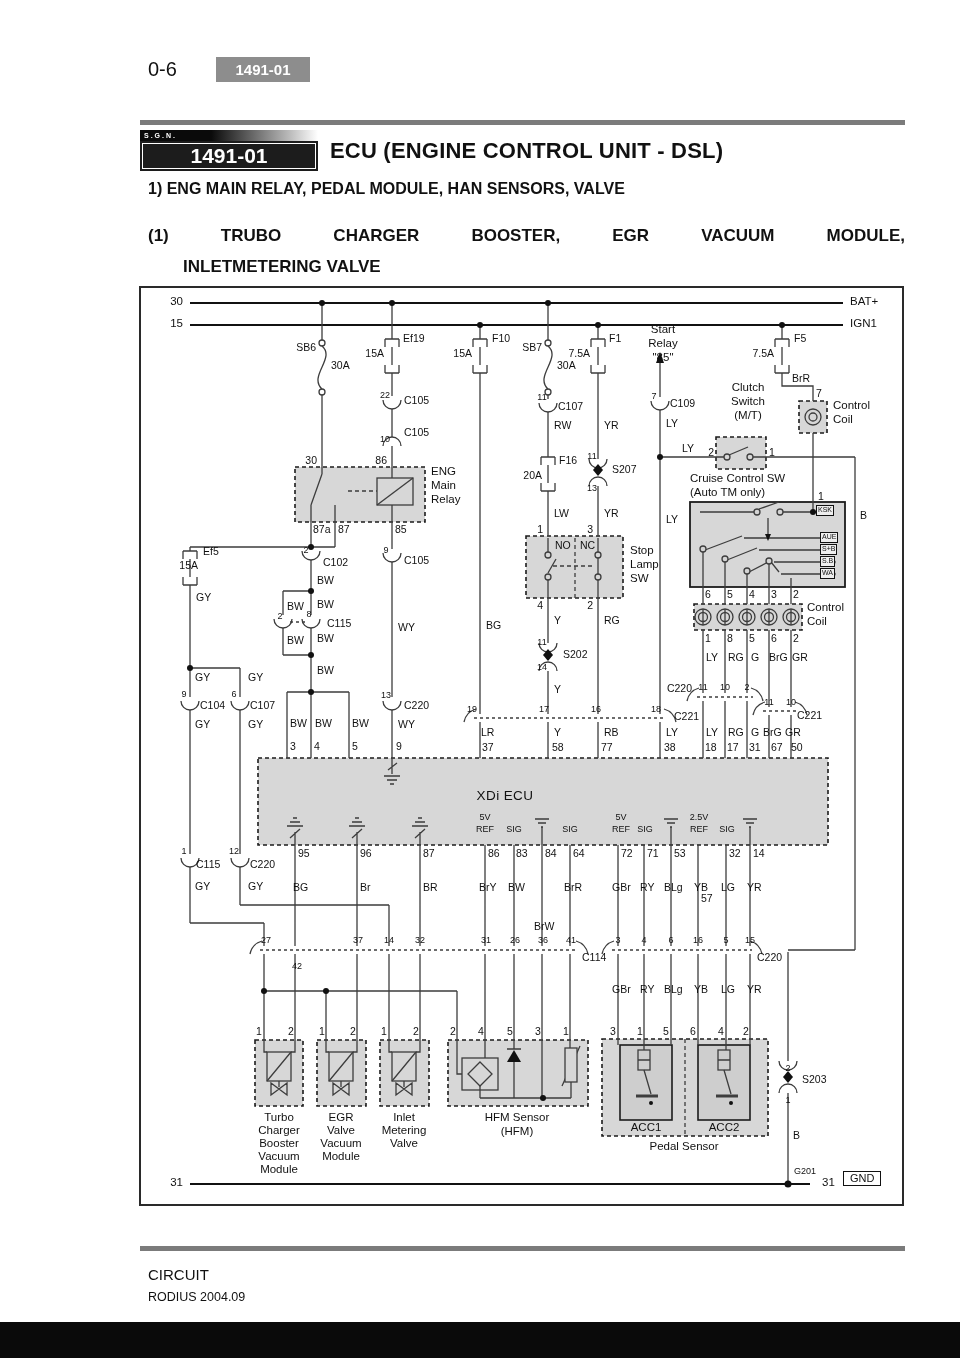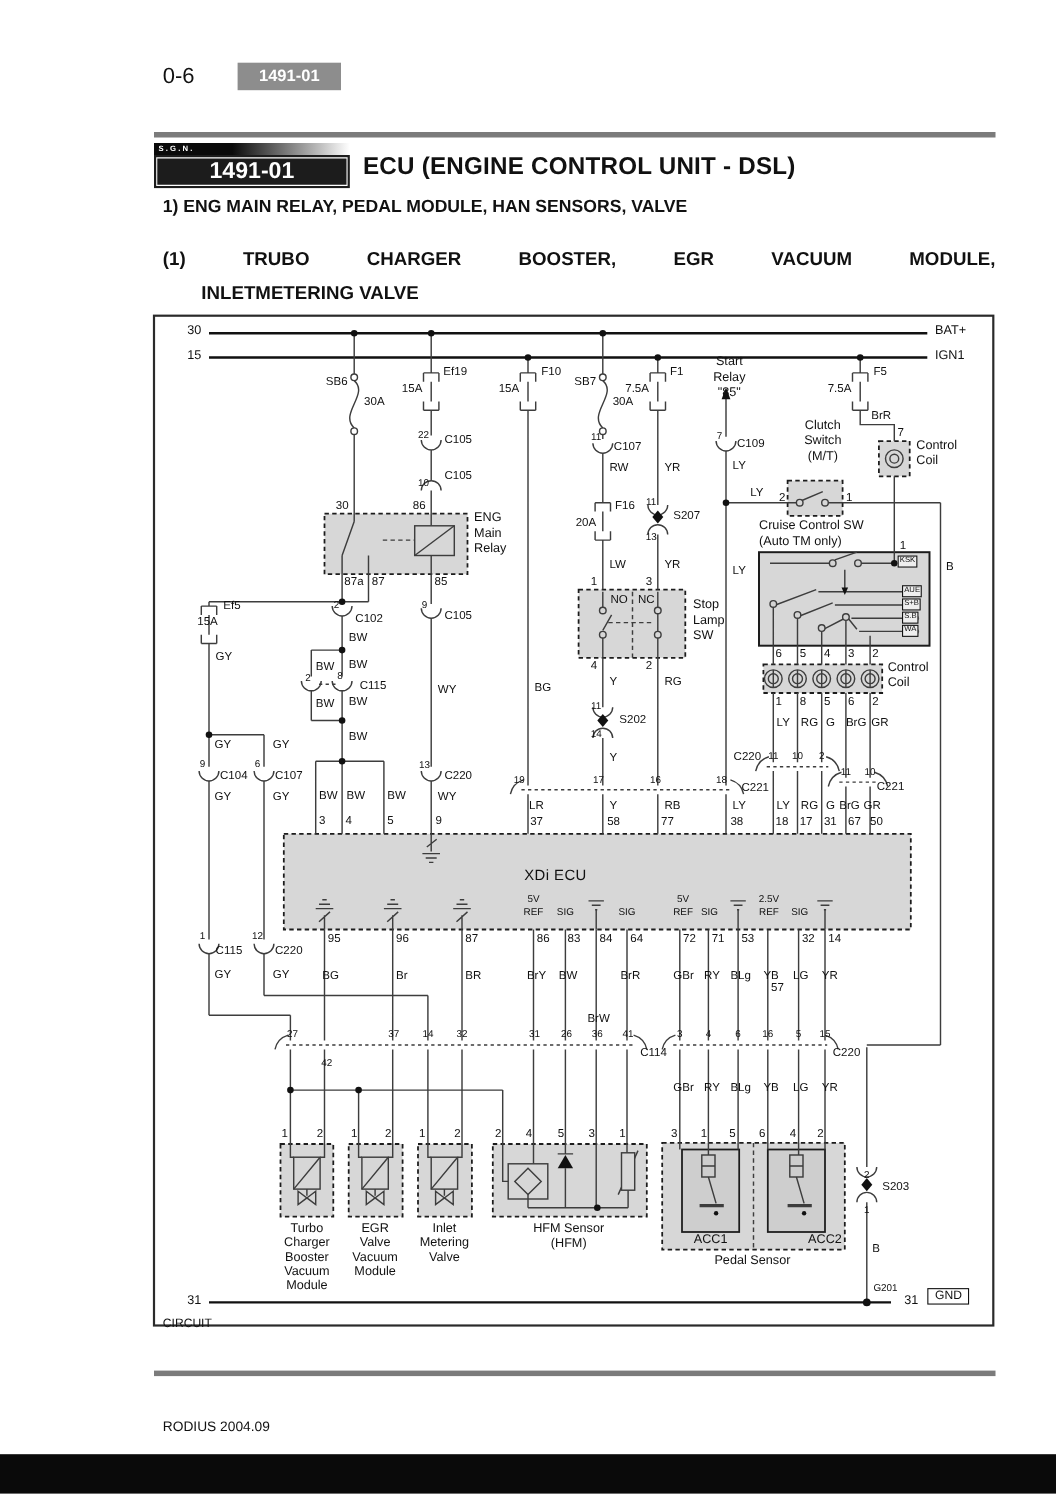--- a/index.html
+++ b/index.html
@@ -24,21 +24,21 @@
   
   .dl{position:absolute;font-size:10.5px;line-height:1;white-space:pre;color:#111;}
   .dl.c{transform:translateX(-50%);}
   .dl.r{transform:translateX(-100%);}
   .dl.s{font-size:9px;}
   .dl.m{font-size:11.5px;}
   .dl.big{font-size:13.5px;letter-spacing:.4px;}
   .dl.tag{font-size:7px;border:1px solid #111;background:#eee;padding:0 1px;line-height:1.25;}
   .dl.box{border:1.6px solid #111;padding:1px 6px;font-size:11px;background:#fff;}
   
-  #f-circuit{left:148px;top:1197px;font-size:11px;}
+  #f-circuit{left:148px;top:1266px;font-size:15px;}
   #f-model{left:148px;top:1290px;font-size:12.5px;}
   #black-bar{left:0;top:1322px;width:960px;height:36px;background:#0a0a0a;}
   #watermark{right:15px;top:1298px;font-size:28px;color:#a0a0a0;letter-spacing:.5px;}
   svg{position:absolute;left:0;top:0;}
 </style>
 </head>
 <body>
 
 <div id="page">
 
@@ -514,21 +514,21 @@
       <div class="dl c m" style="left: 341px; top: 1112px;">EGR</div>
       <div class="dl c m" style="left: 341px; top: 1125px;">Valve</div>
       <div class="dl c m" style="left: 341px; top: 1138px;">Vacuum</div>
       <div class="dl c m" style="left: 341px; top: 1151px;">Module</div>
       <div class="dl c m" style="left: 404px; top: 1112px;">Inlet</div>
       <div class="dl c m" style="left: 404px; top: 1125px;">Metering</div>
       <div class="dl c m" style="left: 404px; top: 1138px;">Valve</div>
       <div class="dl c m" style="left: 517px; top: 1112px;">HFM Sensor</div>
       <div class="dl c m" style="left: 517px; top: 1126px;">(HFM)</div>
       <div class="dl c m" style="left: 646px; top: 1122px;">ACC1</div>
-      <div class="dl c m" style="left: 724px; top: 1122px; margin-left: 26px;">ACC2</div>
+      <div class="dl c m" style="left: 724px; top: 1122px;">ACC2</div>
       <div class="dl c m" style="left: 684px; top: 1141px;">Pedal Sensor</div>
       <div class="dl c s" style="left: 788px; top: 1064px;">2</div>
       <div class="dl" style="left: 802px; top: 1074px;">S203</div>
       <div class="dl c s" style="left: 788px; top: 1096px;">1</div>
       <div class="dl" style="left: 793px; top: 1130px;">B</div>
     </div>
 
   <div class="abs rule" id="rule-bot"></div>
   <div class="abs" id="f-circuit">CIRCUIT</div>
   <div class="abs" id="f-model">RODIUS 2004.09</div>

